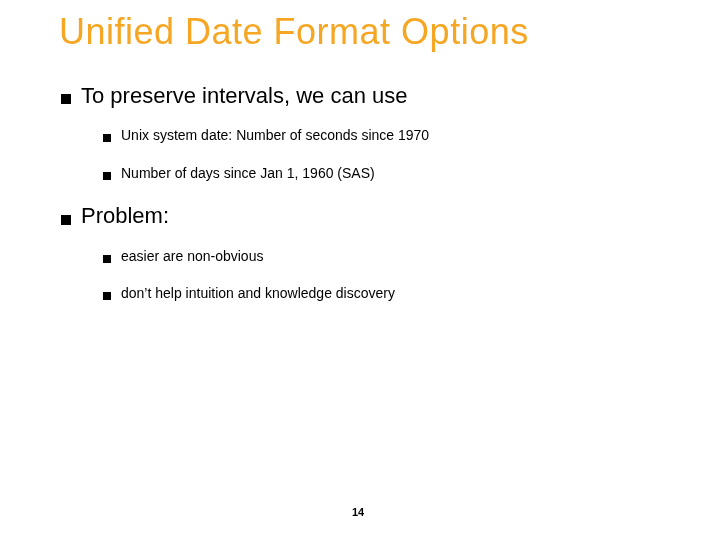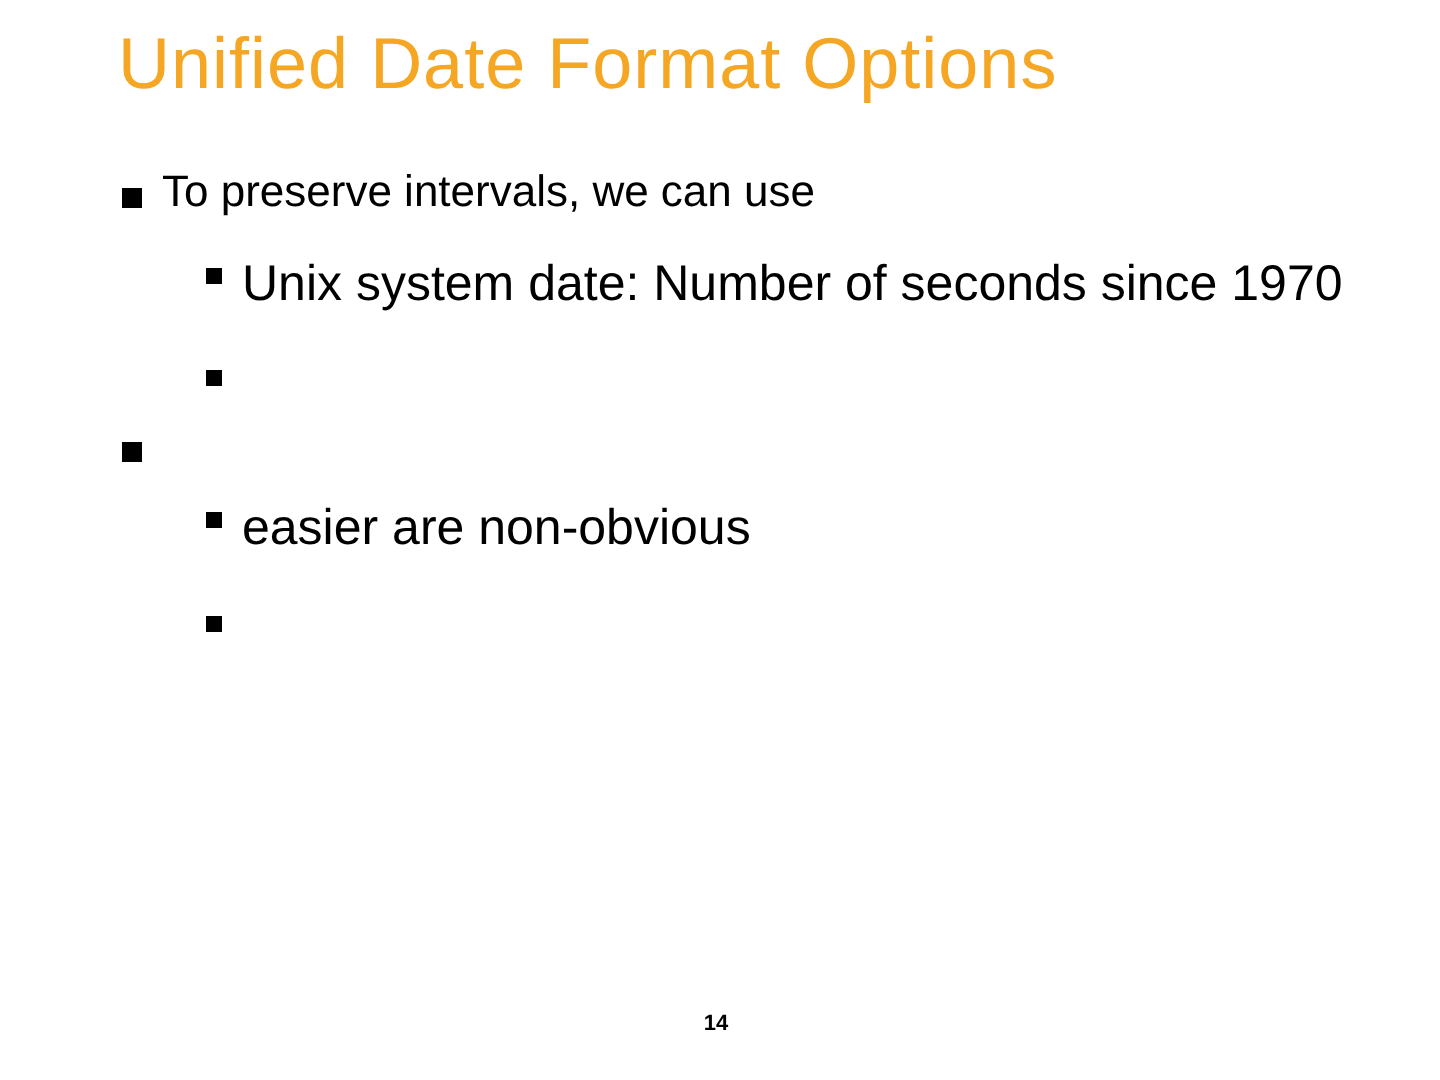--- a/index.html
+++ b/index.html
@@ -52,21 +52,21 @@
   }
   .level2 .sq {
     width: 8px;
     height: 8px;
     background: #000;
     flex: 0 0 8px;
     margin-top: 7px;
     margin-right: 10px;
   }
   .level2 .txt {
-    font-size: 25px;
+    font-size: 14px;
     color: #000;
     line-height: 1.25;
   }
   .pagenum {
     position: absolute;
     bottom: 22px;
     left: 0;
     width: 716px;
     text-align: center;
     font-size: 11px;
@@ -86,31 +86,34 @@
     <span class="txt">To preserve intervals, we can use</span>
   </div>
 
   <div class="level2">
     <span class="sq"></span>
     <span class="txt">Unix system date: Number of seconds since 1970</span>
   </div>
 
   <div class="level2">
     <span class="sq"></span>
+    <span class="txt">Number of days since Jan 1, 1960 (SAS)</span>
   </div>
 
   <div class="level1">
     <span class="sq"></span>
+    <span class="txt">Problem:</span>
   </div>
 
   <div class="level2">
     <span class="sq"></span>
     <span class="txt">easier are non-obvious</span>
   </div>
 
   <div class="level2">
     <span class="sq"></span>
+    <span class="txt">don’t help intuition and knowledge discovery</span>
   </div>
 
 
 </div>
 
 <div class="pagenum">14</div>
 
 </body></html>

